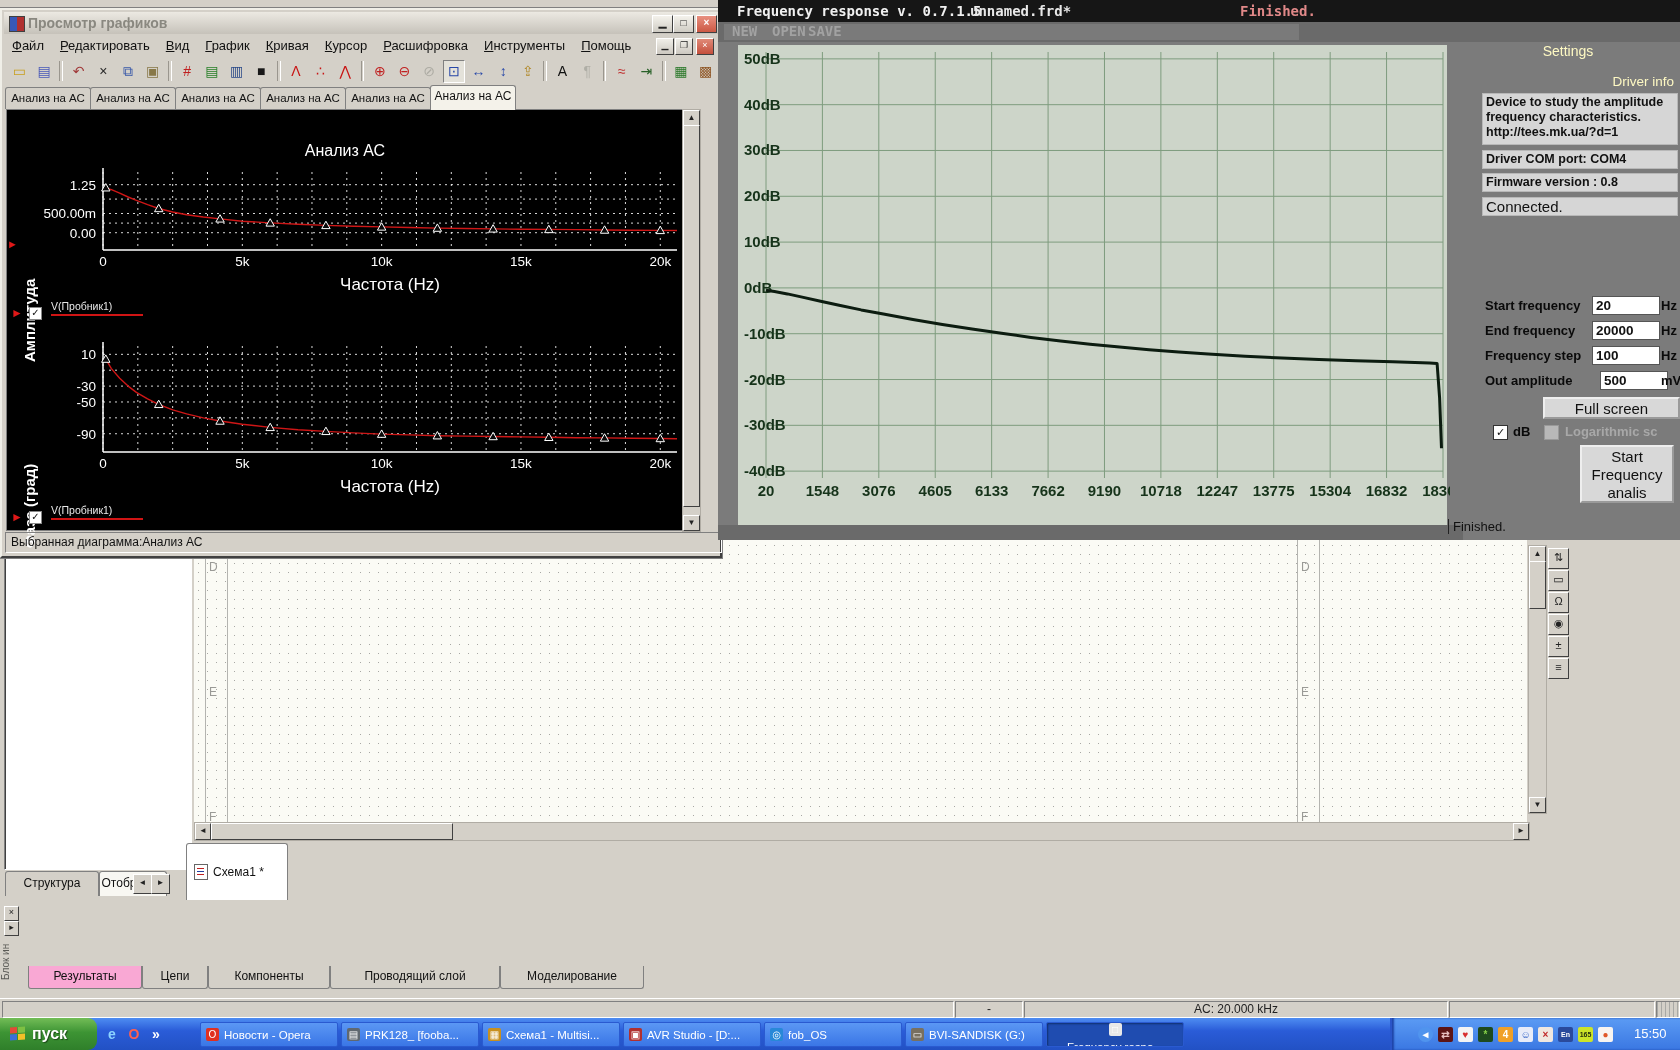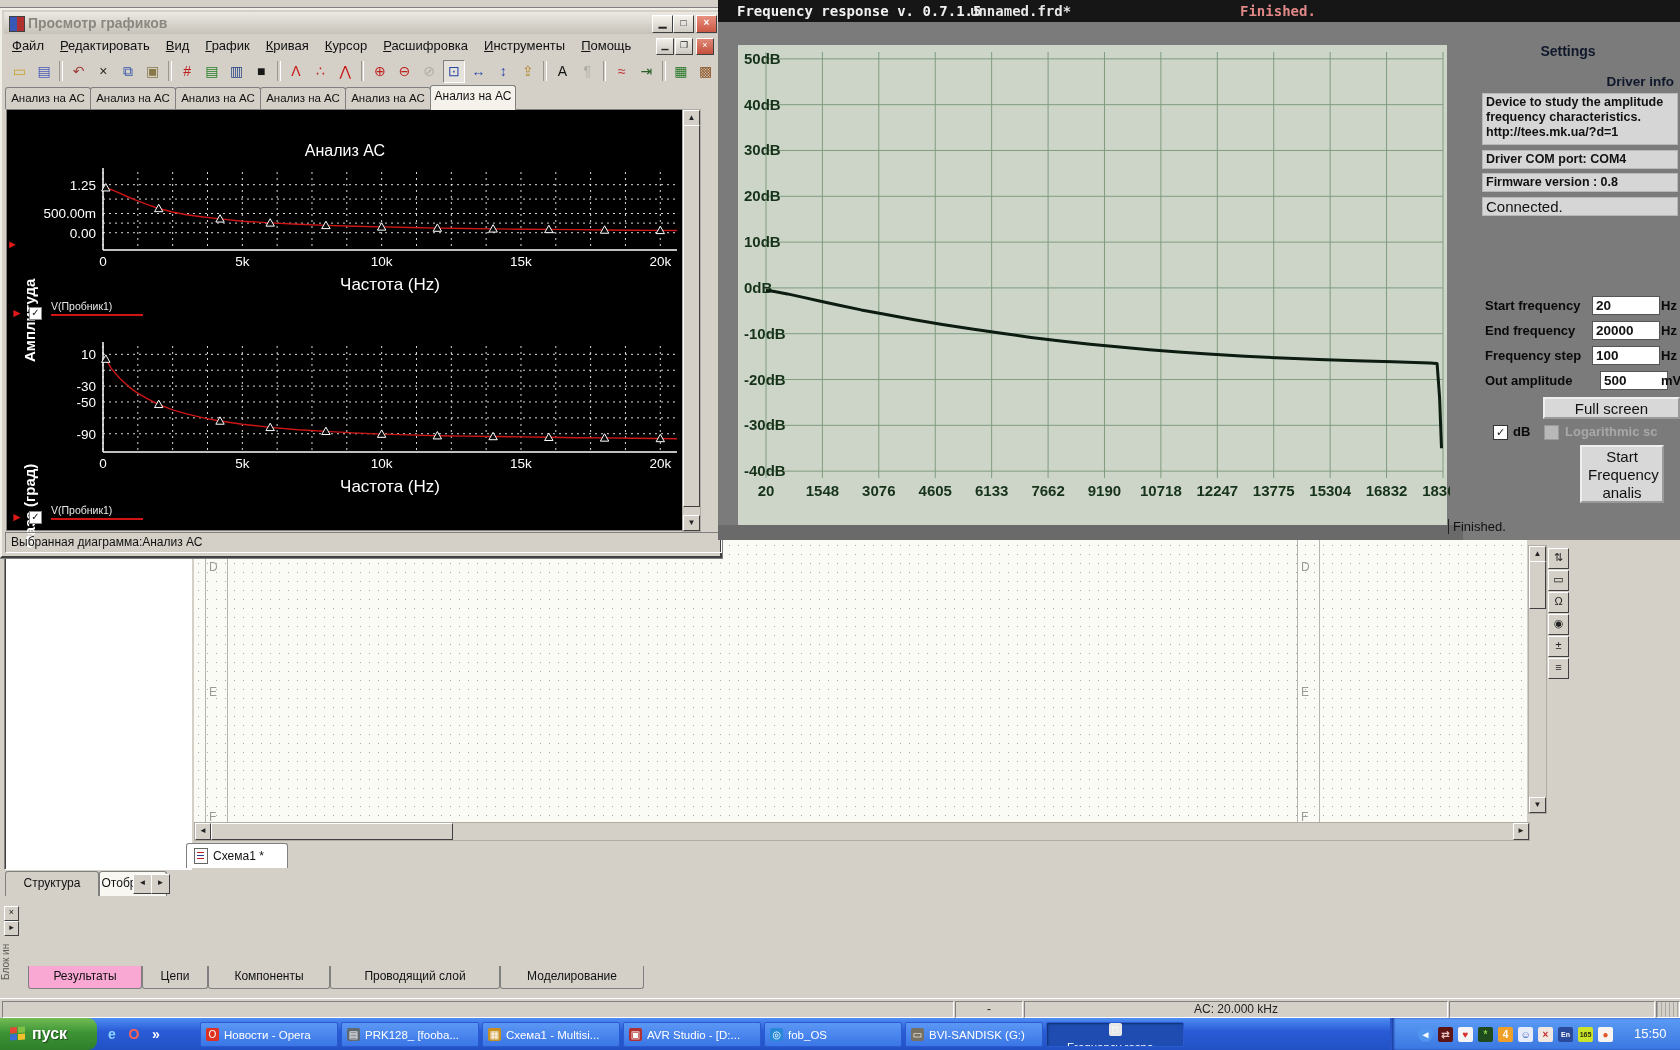--- a/index.html
+++ b/index.html
@@ -13,21 +13,21 @@
   .sheet-letter{color:#9a9a96;font-size:12px;}
   #toolbox{left:4px;top:510px;width:186px;height:358px;background:#fff;
     border:1px solid #808080;border-right-color:#fff;border-bottom-color:#fff;box-shadow:inset 1px 1px 0 #404040;}
   .scrollbar{background:#d4d0c8;border:1px solid #b0aca4;}
   .scroll-btn{background:#d4d0c8;border:1px solid;border-color:#fff #404040 #404040 #fff;
     font-size:8px;color:#222;text-align:center;line-height:13px;}
   .scroll-thumb{background:#d4d0c8;border:1px solid;border-color:#fff #404040 #404040 #fff;}
   .mtab{background:#d4d0c8;border:1px solid #808080;border-bottom:none;border-radius:3px 3px 0 0;
     font-size:12px;color:#111;text-align:center;line-height:22px;overflow:hidden;white-space:nowrap;}
   .mtab.active{background:#f8f7f2;}
-  #doc-tab{display:flex;align-items:center;gap:5px;padding:0 7px;background:#fff;}
+  #doc-tab{display:flex;align-items:center;gap:5px;padding:16px 7px;background:#fff;}
   .doc-ico{width:12px;height:14px;background:#fff;border:1px solid #666;position:relative;flex:0 0 auto;}
   .doc-ico:before{content:"";position:absolute;left:2px;top:3px;width:7px;height:1px;background:#c02020;box-shadow:0 3px 0 #2040a0,0 6px 0 #c02020;}
   #msgbox{left:24px;top:904px;width:1536px;height:58px;background:#fff;border:1px solid #808080;
     border-right-color:#fff;border-bottom-color:#fff;box-shadow:inset 1px 1px 0 #404040;font-size:13px;color:#111;}
   #msgbox span{position:absolute;left:18px;top:7px;}
   #vlabel{left:0px;top:934px;width:14px;height:56px;color:#5a5a56;font-size:10px;
     writing-mode:vertical-rl;transform:rotate(180deg);text-align:center;}
   .mini-btn{width:13px;height:13px;background:#d4d0c8;border:1px solid;border-color:#fff #404040 #404040 #fff;
     font-size:9px;line-height:11px;text-align:center;color:#222;}
   .sheet-tab{height:22px;background:#d4d0c8;border:1px solid #808080;border-top:none;border-radius:0 0 3px 3px;
@@ -83,21 +83,21 @@
     font-family:"DejaVu Sans Mono",monospace;font-weight:bold;font-size:14px;line-height:22px;}
   #fr-titlebar .t1{position:absolute;left:19px;color:#f0f0f0;}
   #fr-titlebar .t2{position:absolute;left:252px;color:#e8e8e8;}
   #fr-titlebar .t3{position:absolute;left:522px;color:#e08888;}
   #fr-menu{left:0;top:22px;width:962px;height:20px;background:#6a6a6a;}
   #fr-menu .strip{position:absolute;left:6px;top:2px;width:575px;height:16px;background:#7a7a7a;}
   .fr-menu-item{position:absolute;top:1px;color:#a2a2a2;font-family:"DejaVu Sans Mono",monospace;
     font-weight:bold;font-size:14px;}
   #fr-bottomstrip{left:0;top:525px;width:745px;height:15px;background:#6a6a6a;}
   #fr-finished{left:730px;top:519px;color:#111;font-size:13px;border-left:1px solid #222;padding-left:4px;}
-  .fr-h{color:#0f172a;font-weight:bold;font-size:13.5px;}
+  .fr-h{color:#fef9c3;font-weight:normal;font-size:13.5px;}
   .fr-box{position:absolute;left:764px;width:188px;background:#d6d6d6;border:1px solid #b8b8b8;
     color:#111;font-weight:bold;font-size:12.5px;padding:1px 3px;line-height:15px;}
   .fr-flabel{position:absolute;left:767px;color:#0a0a0a;font-weight:bold;font-size:13px;}
   .fr-input{position:absolute;left:874px;width:60px;height:17px;background:#fff;border:1px solid #555;
     font-size:13.5px;font-weight:bold;padding:0 3px;color:#111;font-family:"Liberation Sans",sans-serif;}
   .fr-unit{position:absolute;left:943px;color:#0a0a0a;font-weight:bold;font-size:13px;}
   .fr-btn{position:absolute;background:#d8d8d8;border:2px outset #eee;color:#111;text-align:center;}
   .fr-cb{position:absolute;width:13px;height:13px;background:#fff;border:1px solid #333;
     font-size:11px;line-height:12px;text-align:center;color:#111;}
   .fr-cb.disabled{background:#b8b8b8;border-color:#999;}
@@ -375,20 +375,24 @@
     </div>
     <div class="abs" id="g-status">Выбранная диаграмма:Анализ АС</div>
   </div>
 
   <div class="abs" id="freq">
     <div class="abs" id="fr-titlebar">
       <span class="t1">Frequency response  v. 0.7.1.5</span>
       <span class="t2">unnamed.frd*</span>
       <span class="t3">Finished.</span>
     </div>
+    <div class="abs" id="fr-menu">
+      <span class="strip"></span>
+      <span id="fr-menu-items"><span class="fr-menu-item" style="left: 14px;">NEW</span><span class="fr-menu-item" style="left: 54px;">OPEN</span><span class="fr-menu-item" style="left: 90px;">SAVE</span></span>
+    </div>
 
     <svg class="abs" id="svg-freqresp" style="left:20px;top:40px" width="712" height="500">
         <rect x="0" y="5" width="709" height="480" fill="#cdd5c9"></rect>
         <line x1="28" y1="12" x2="28" y2="438" stroke="#7e9c7e" stroke-width="1"></line>
         <line x1="84.40128673463823" y1="12" x2="84.40128673463823" y2="438" stroke="#7e9c7e" stroke-width="1"></line>
         <line x1="140.80257346927647" y1="12" x2="140.80257346927647" y2="438" stroke="#7e9c7e" stroke-width="1"></line>
         <line x1="197.24077204078293" y1="12" x2="197.24077204078293" y2="438" stroke="#7e9c7e" stroke-width="1"></line>
         <line x1="253.6420587754212" y1="12" x2="253.6420587754212" y2="438" stroke="#7e9c7e" stroke-width="1"></line>
         <line x1="310.0802573469277" y1="12" x2="310.0802573469277" y2="438" stroke="#7e9c7e" stroke-width="1"></line>
         <line x1="366.48154408156586" y1="12" x2="366.48154408156586" y2="438" stroke="#7e9c7e" stroke-width="1"></line>
@@ -456,21 +460,21 @@
         <input class="fr-input" value="500" style="top: 371px; margin-left: 8px;">
         <div class="abs fr-unit" style="top: 373px;">mV</div>
       </div>
     <button class="fr-btn" style="left:825px;top:397px;width:137px;height:22px;font-size:15px">Full screen</button>
     <div id="fr-checkboxes">
         <div class="fr-cb" style="left: 775px; top: 425px;">✓</div>
         <div class="abs" style="left: 795px; top: 424px; font-size: 13px; font-weight: bold; color: rgb(10, 10, 10); white-space: nowrap;">dB</div>
         <div class="fr-cb disabled" style="left: 826px; top: 425px;"></div>
         <div class="abs" style="left: 847px; top: 424px; font-size: 13px; font-weight: bold; color: rgb(168, 168, 168); white-space: nowrap;">Logarithmic sc</div>
       </div>
-    <button class="fr-btn" style="left:862px;top:445px;width:84px;height:58px;font-size:15px;line-height:18px" id="fr-start">
+    <button class="fr-btn" style="left:862px;top:445px;width:94px;height:58px;font-size:15px;line-height:18px" id="fr-start">
         <div>Start</div>
         <div>Frequency</div>
         <div>analis</div>
       </button>
   </div>
 
   <div class="abs" id="taskbar">
     <div id="start-btn">
       <span class="flag">
         <i style="background:#e24a38"></i>

